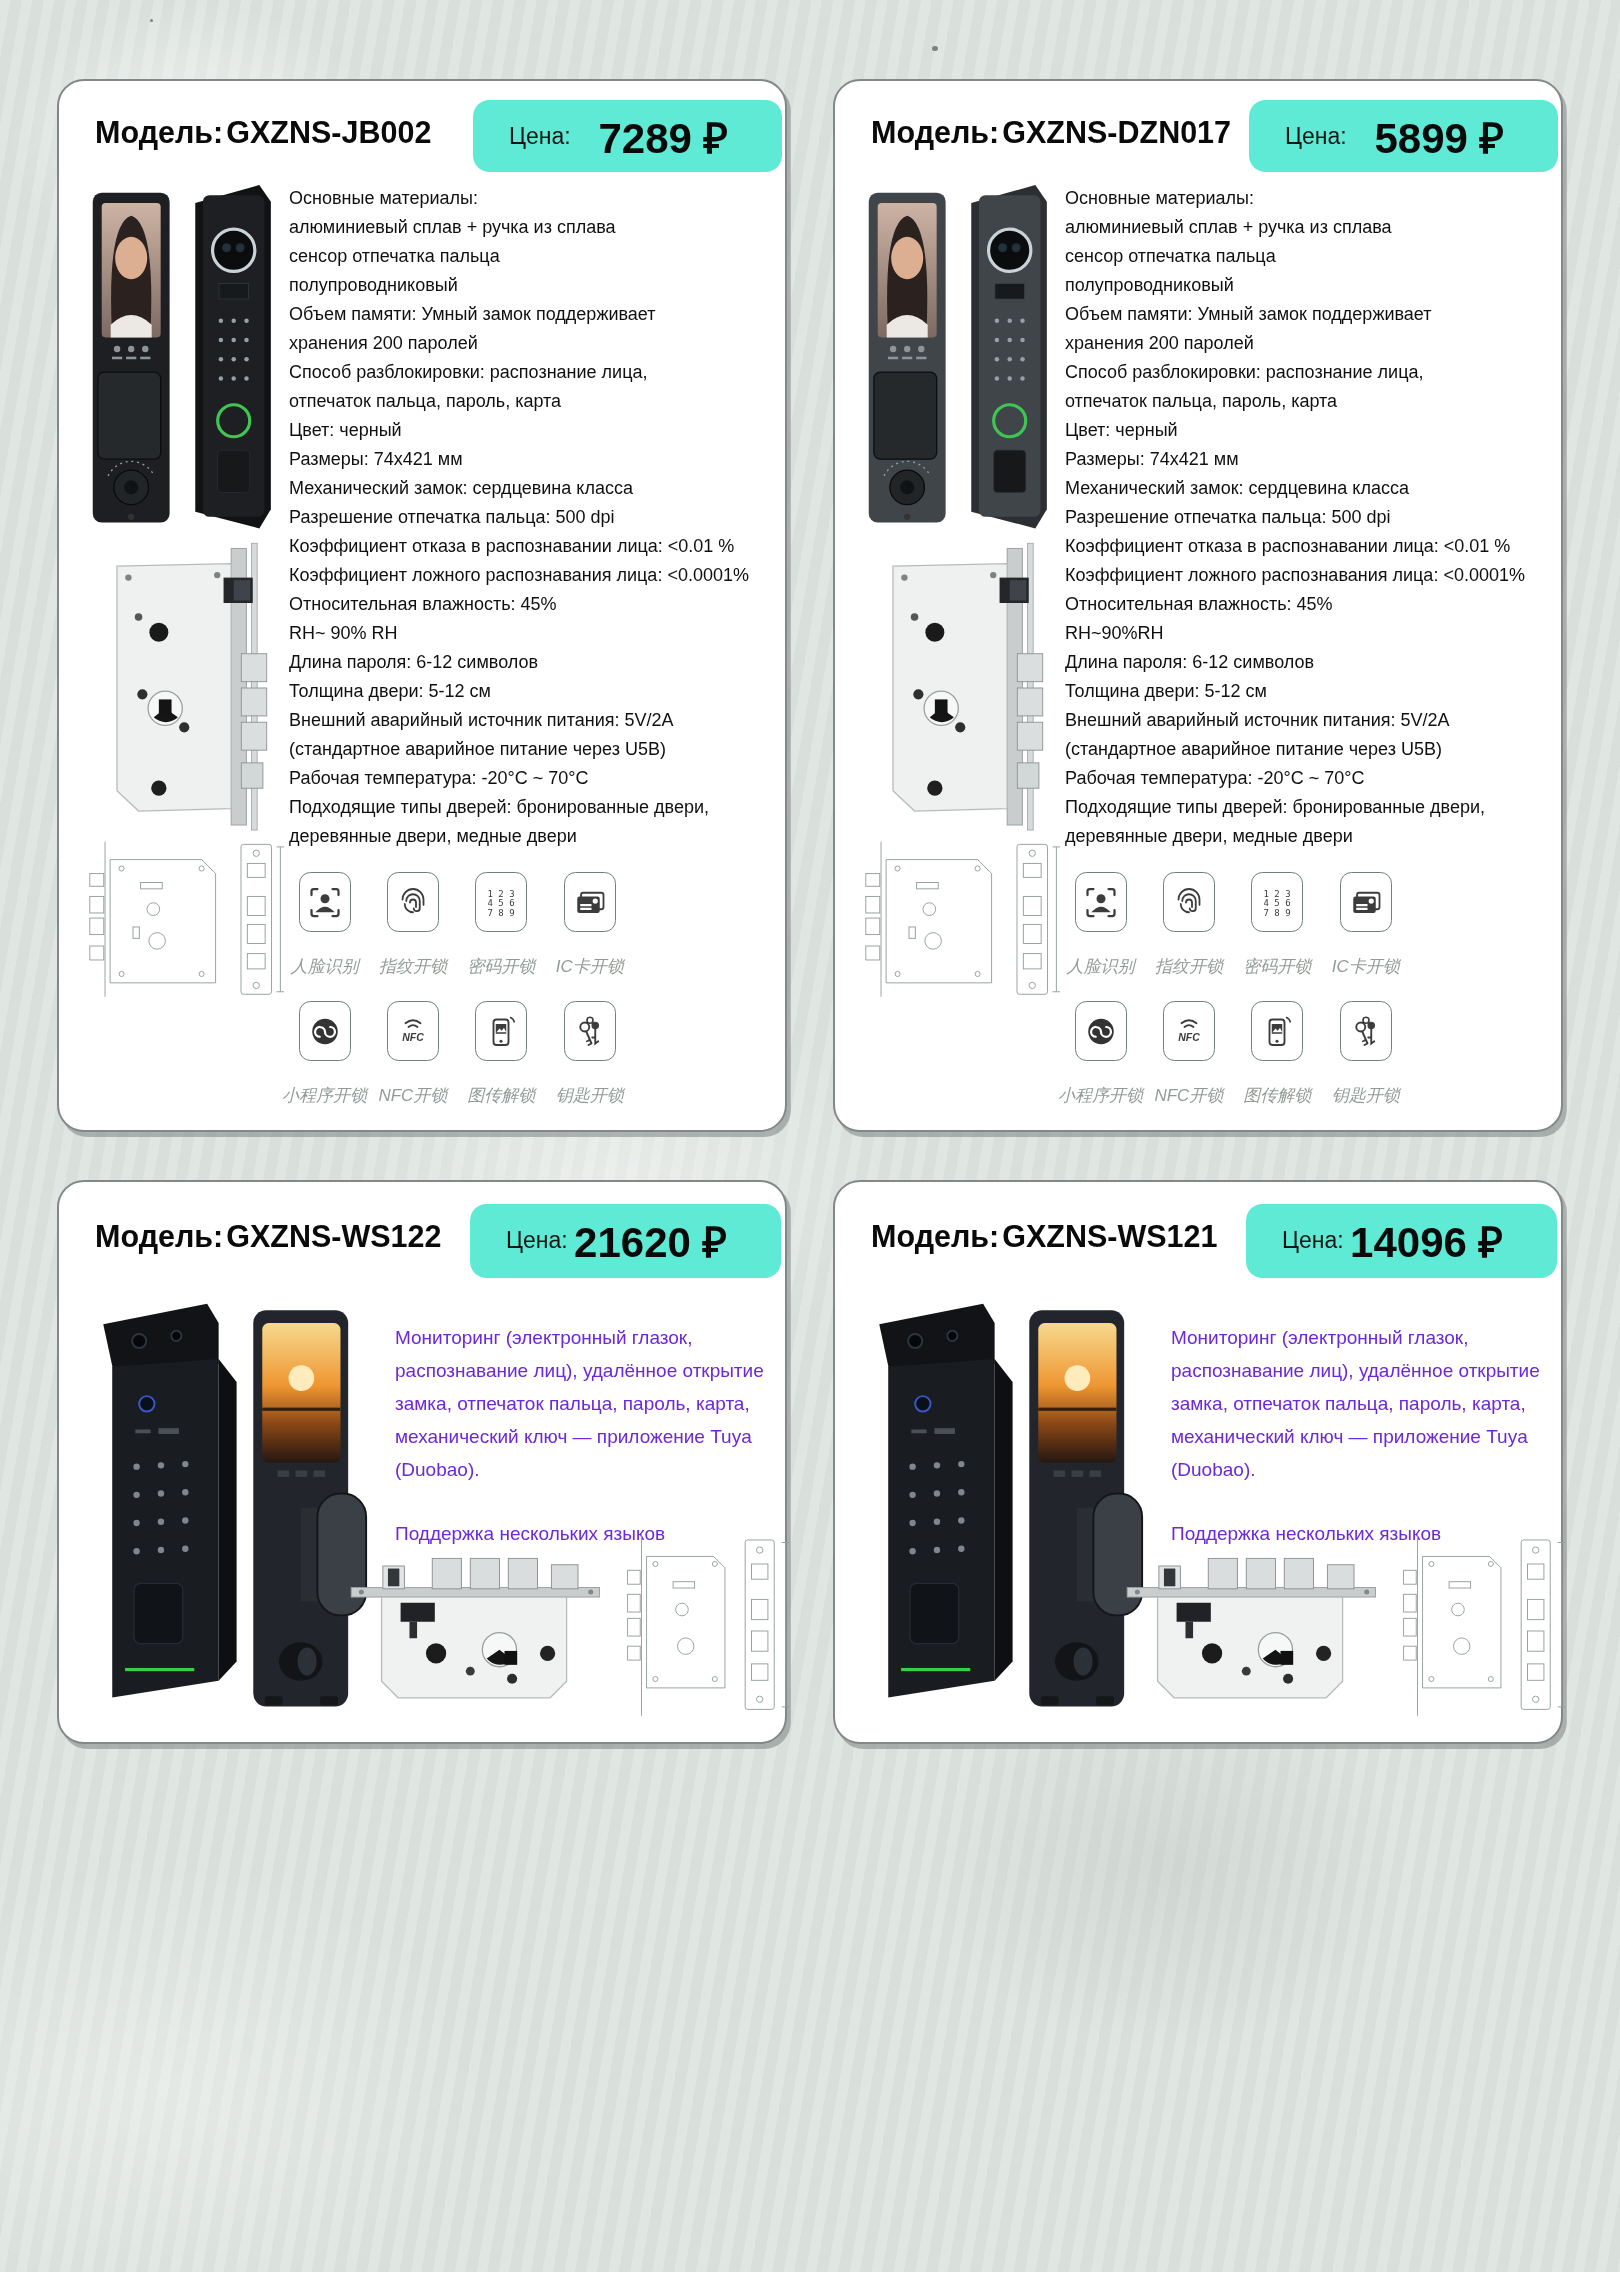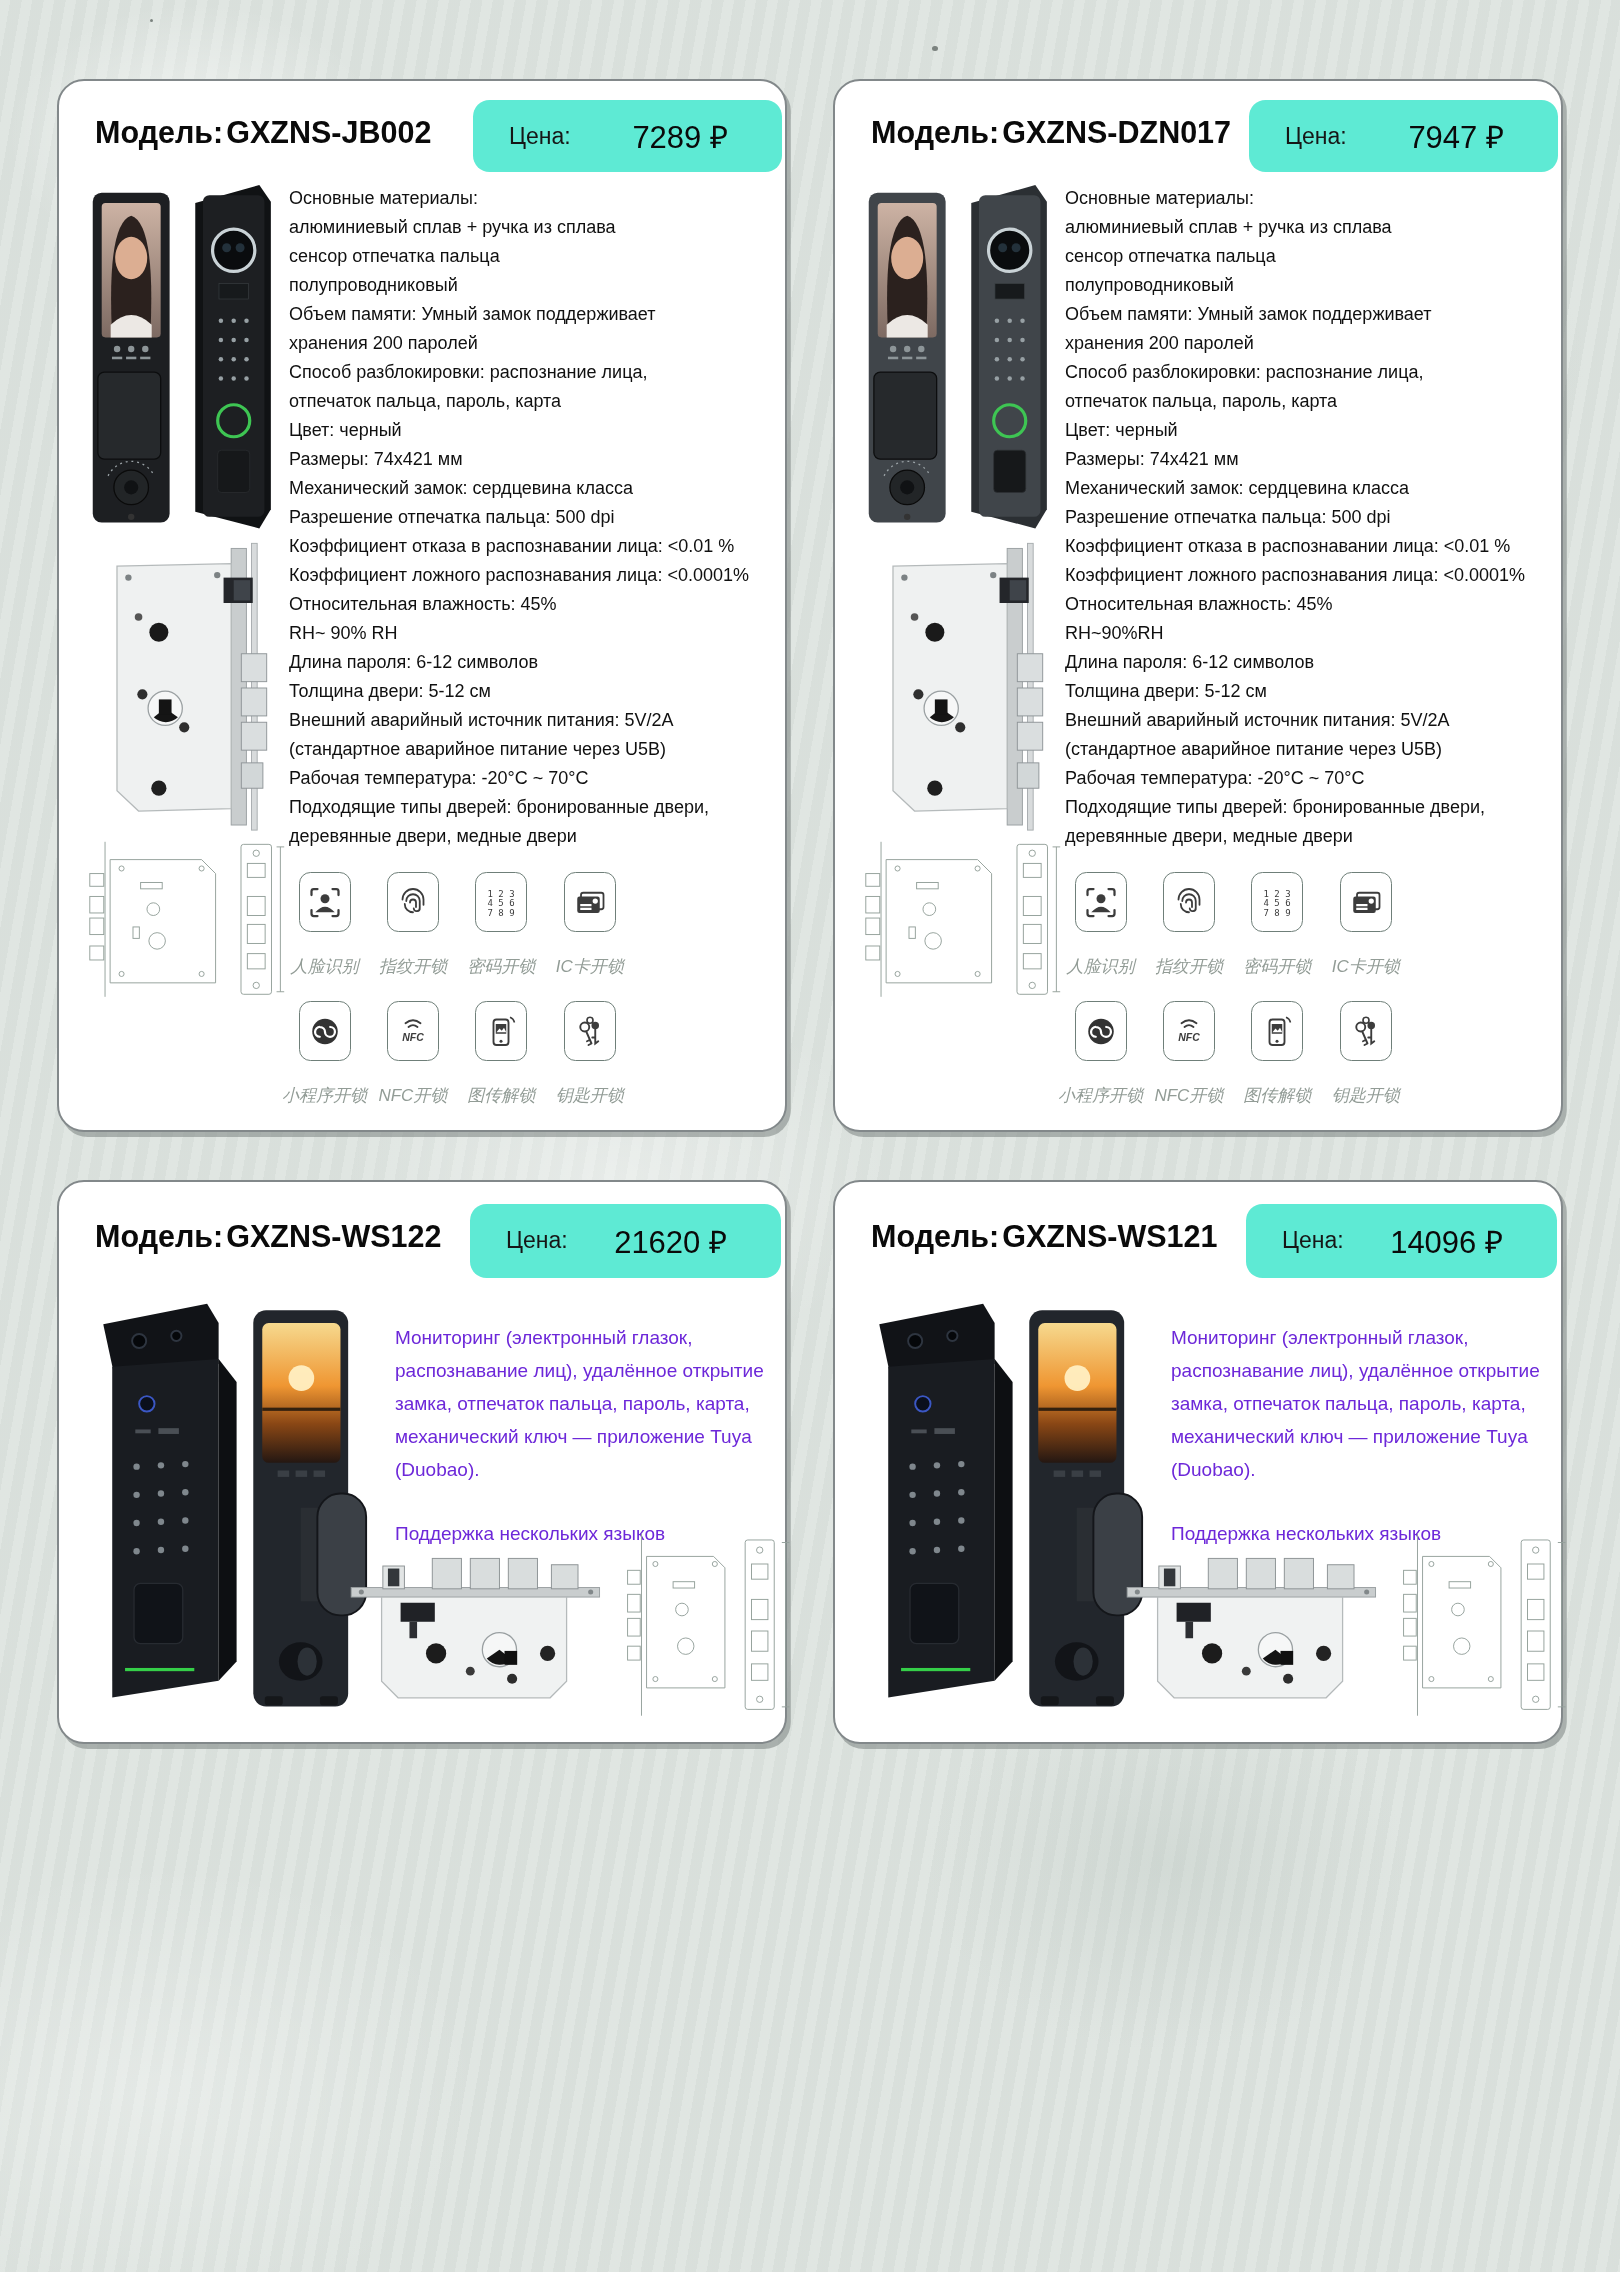--- a/index.html
+++ b/index.html
@@ -18,21 +18,21 @@
   .speck{position:absolute;border-radius:50%;background:#7b837f;}
   .card{
     position:absolute;background:#fff;border:2.5px solid #82888a;border-radius:27px;
     box-shadow:3.8px 5.1px 0 rgba(124,131,129,.55);box-sizing:border-box;
   }
   .model-row{position:absolute;left:36px;top:34px;display:flex;gap:3px;
     font-size:30.5px;font-weight:bold;color:#0a0a0a;white-space:nowrap;}
   .pill{position:absolute;background:#5eead4;border-radius:16.5px;display:flex;
     align-items:center;padding:0 36px;box-sizing:border-box;}
   .pill .plabel{font-size:23px;color:#161616;}
-  .pill .pval{font-size:31px;font-weight:normal;color:#0a0a0a;margin-left:auto;padding-right:18px;white-space:nowrap;}
+  .pill .pval{font-size:42px;font-weight:bold;color:#0a0a0a;margin-left:auto;padding-right:18px;white-space:nowrap;}
   .fig{position:absolute;}
   .fig svg{width:100%;height:100%;display:block;}
   .specs{position:absolute;}
   .spec-line{font-size:18px;line-height:29px;color:#101010;white-space:nowrap;}
   .icons-area{position:absolute;}
   .icons-grid{display:grid;grid-template-columns:repeat(4,77px);column-gap:11.4px;row-gap:23px;}
   .icon-cell{display:flex;flex-direction:column;align-items:center;}
   .tilebox{width:52px;height:60px;border:1.9px solid #6f7f79;border-radius:11.4px;background:#fff;
     display:flex;align-items:center;justify-content:center;box-sizing:border-box;}
   .tilebox svg{width:36px;height:39px;}
@@ -403,21 +403,21 @@
 </div>
   </section>
 
   <section class="card" style="left:833px;top:79px;width:730px;height:1053px;">
     <div class="model-row">
       <span>Модель:</span>
       <span>GXZNS-DZN017</span>
     </div>
     <div class="pill" style="left:414px;top:19px;width:309px;height:72px;">
       <span class="plabel">Цена:</span>
-      <span class="pval">7947 ₽</span>
+      <span class="pval">5899 ₽</span>
     </div>
     <div class="fig" style="left:10.2px;top:95px;width:216px;height:362px;">
       <svg viewBox="0 0 335 565" style="--body:#40454a;--edge:#2b2f33;">
           <use href="#lock-a"></use>
         </svg>
     </div>
     <div class="fig" style="left:25.4px;top:461px;width:203px;height:292px;">
       <svg viewBox="0 0 320 460">
           <use href="#mortise-v"></use>
         </svg>

